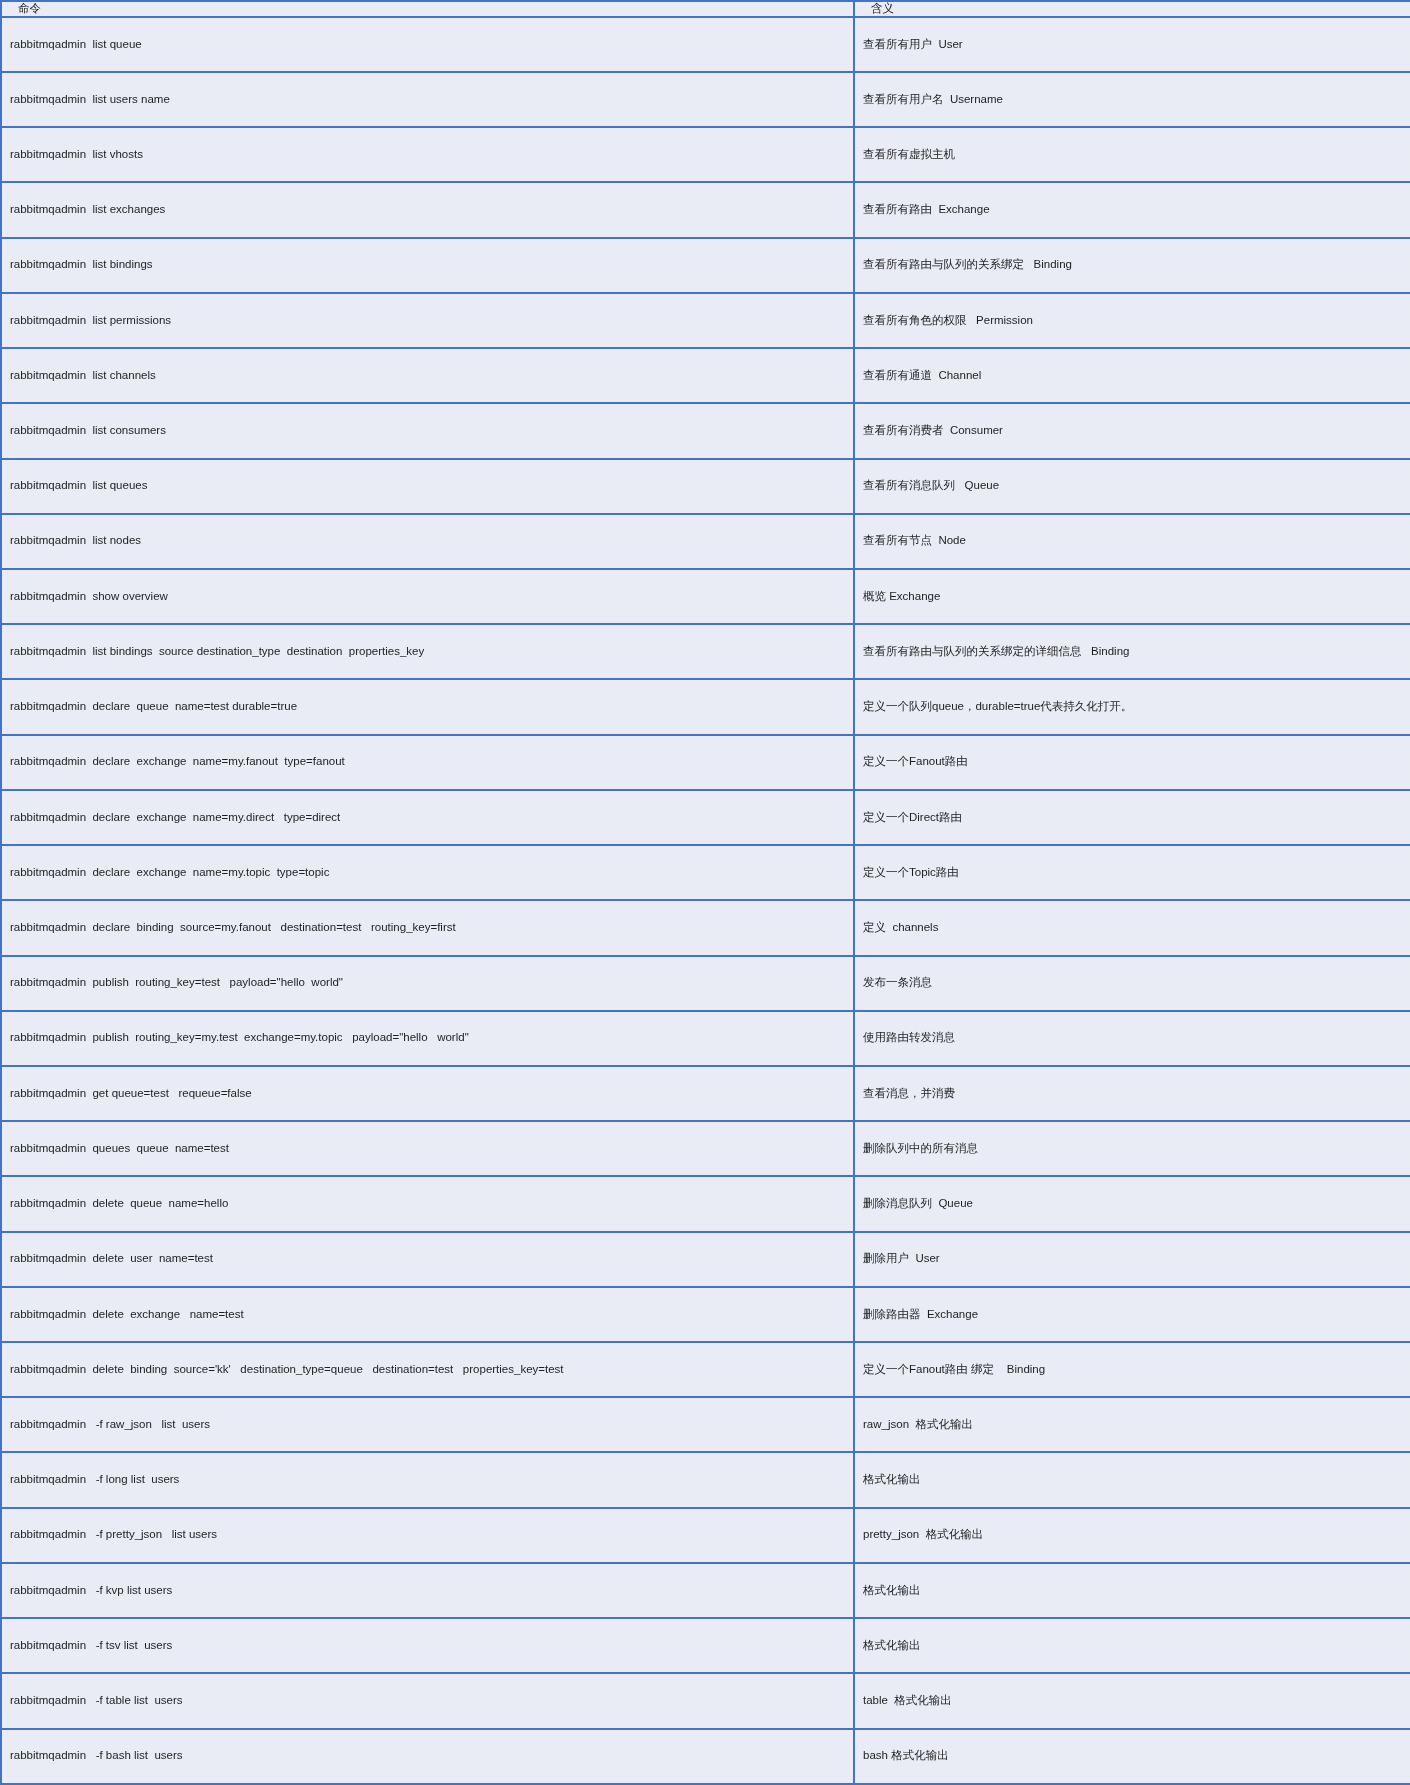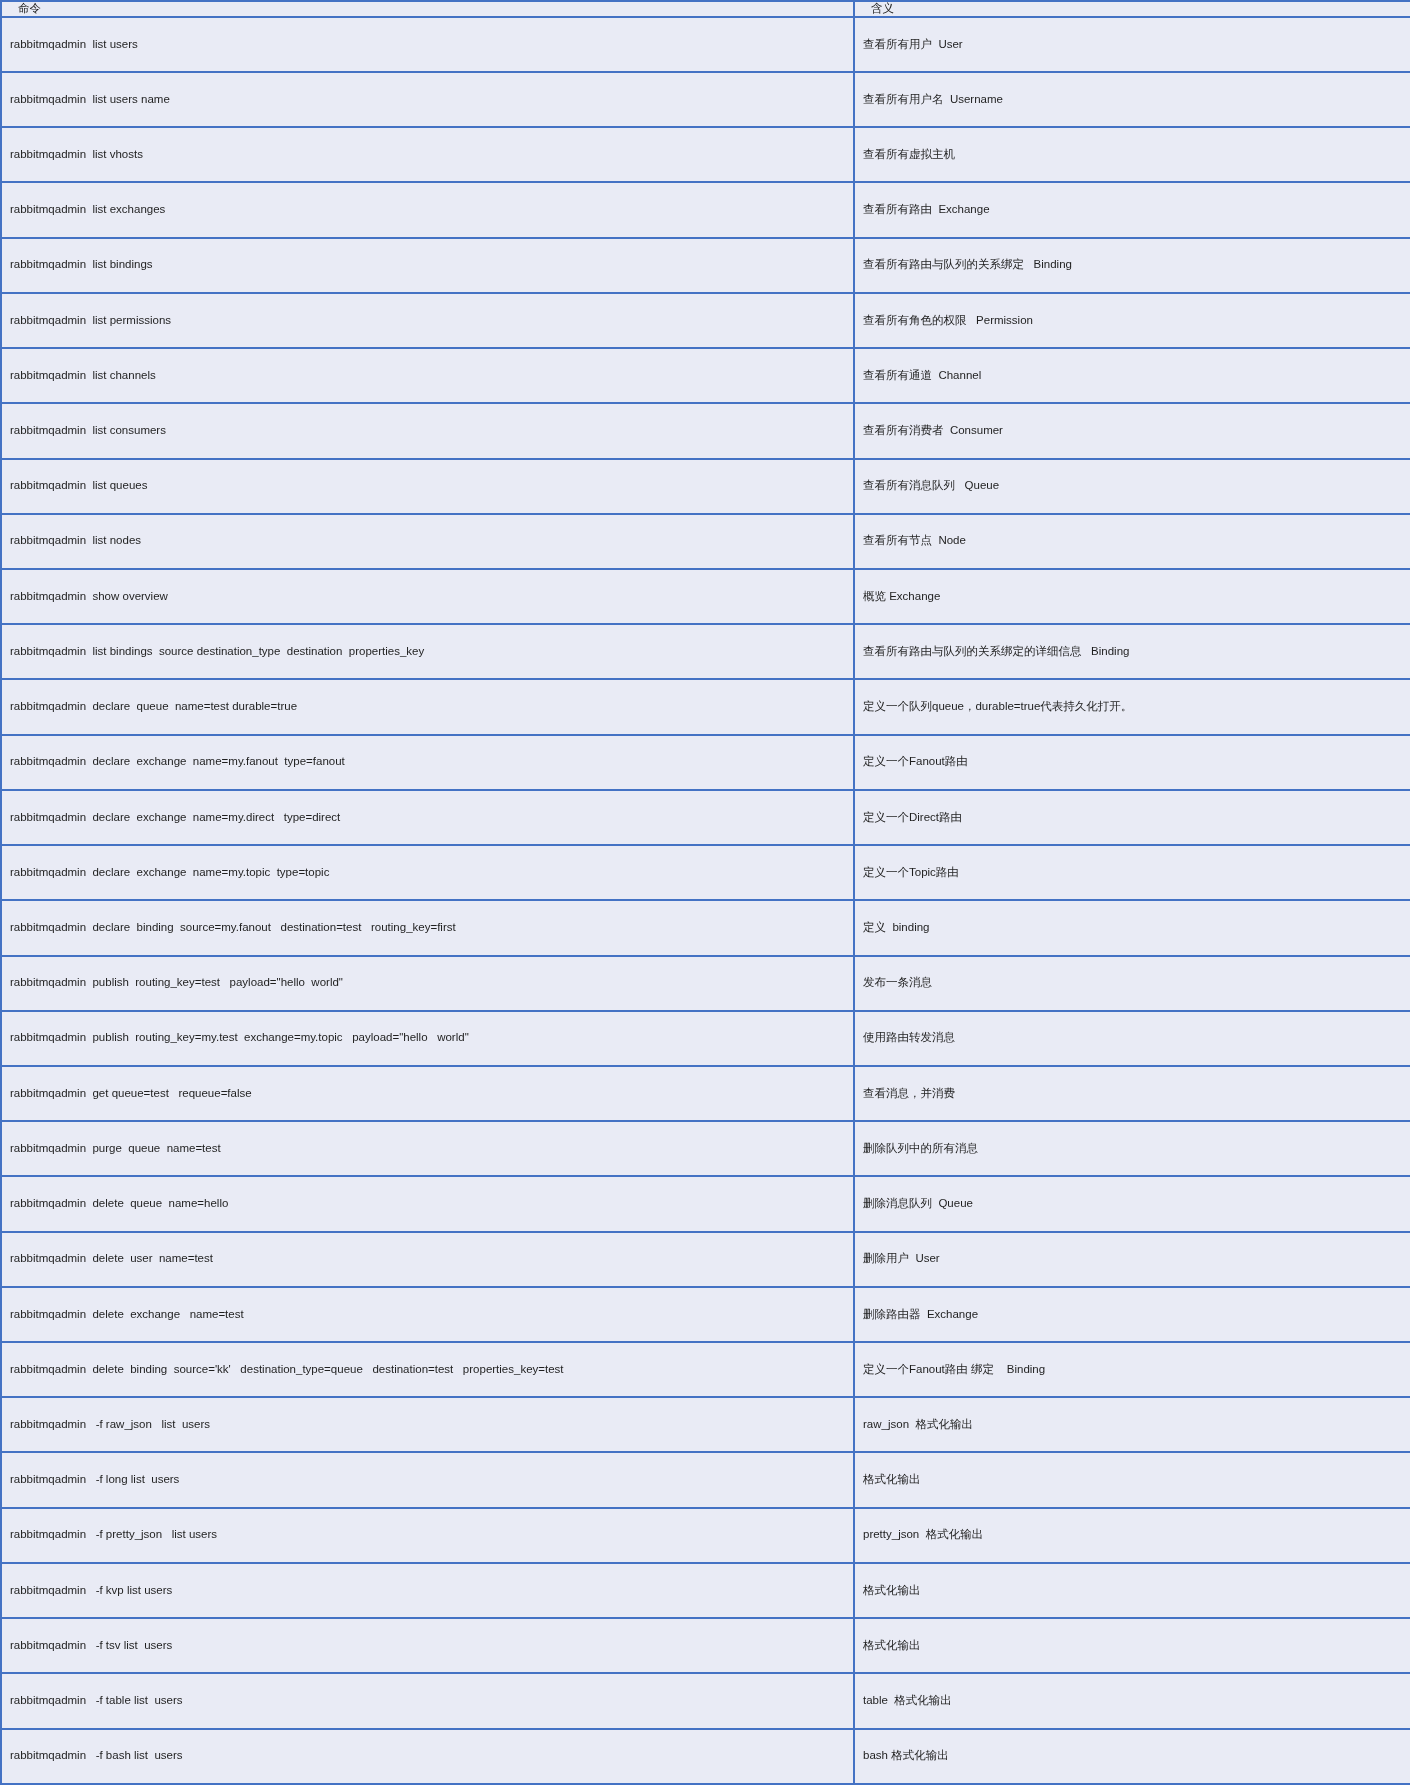--- a/index.html
+++ b/index.html
@@ -51,21 +51,21 @@
       <col class="c-meaning">
     </colgroup>
     <thead>
       <tr>
         <th>命令</th>
         <th>含义</th>
       </tr>
     </thead>
     <tbody>
         <tr>
-          <td>rabbitmqadmin  list users</td>
+          <td>rabbitmqadmin  list queue</td>
           <td>查看所有用户  User</td>
         </tr>
         <tr>
           <td>rabbitmqadmin  list users name</td>
           <td>查看所有用户名  Username</td>
         </tr>
         <tr>
           <td>rabbitmqadmin  list vhosts</td>
           <td>查看所有虚拟主机</td>
         </tr>
@@ -116,36 +116,36 @@
         <tr>
           <td>rabbitmqadmin  declare  exchange  name=my.direct   type=direct</td>
           <td>定义一个Direct路由</td>
         </tr>
         <tr>
           <td>rabbitmqadmin  declare  exchange  name=my.topic  type=topic</td>
           <td>定义一个Topic路由</td>
         </tr>
         <tr>
           <td>rabbitmqadmin  declare  binding  source=my.fanout   destination=test   routing_key=first</td>
-          <td>定义  binding</td>
+          <td>定义  channels</td>
         </tr>
         <tr>
           <td>rabbitmqadmin  publish  routing_key=test   payload="hello  world"</td>
           <td>发布一条消息</td>
         </tr>
         <tr>
           <td>rabbitmqadmin  publish  routing_key=my.test  exchange=my.topic   payload="hello   world"</td>
           <td>使用路由转发消息</td>
         </tr>
         <tr>
           <td>rabbitmqadmin  get queue=test   requeue=false</td>
           <td>查看消息，并消费</td>
         </tr>
         <tr>
-          <td>rabbitmqadmin  purge  queue  name=test</td>
+          <td>rabbitmqadmin  queues  queue  name=test</td>
           <td>删除队列中的所有消息</td>
         </tr>
         <tr>
           <td>rabbitmqadmin  delete  queue  name=hello</td>
           <td>删除消息队列  Queue</td>
         </tr>
         <tr>
           <td>rabbitmqadmin  delete  user  name=test</td>
           <td>删除用户  User</td>
         </tr>

